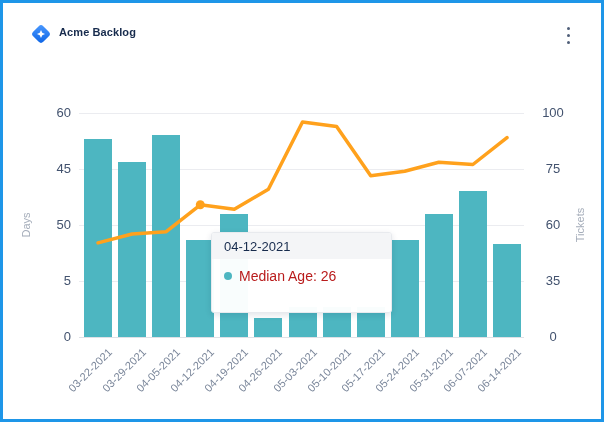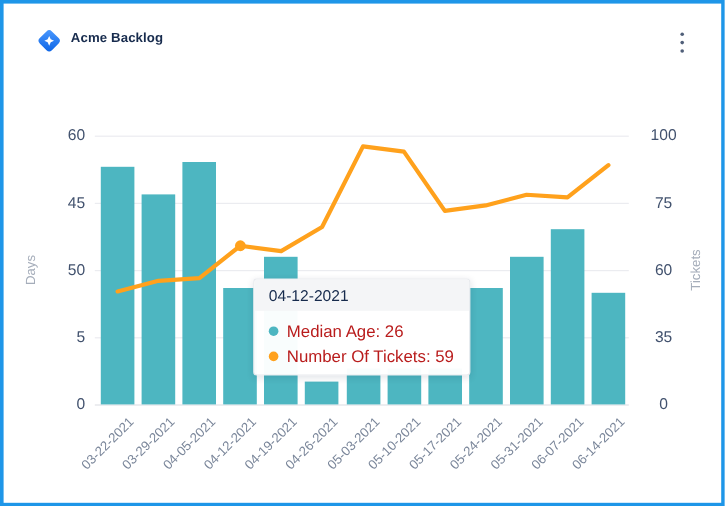--- a/index.html
+++ b/index.html
@@ -139,20 +139,16 @@
   <div class="axis-name" style="left:-6px; top:215px;">Days</div>
   <div class="axis-name" style="left:548px; top:215px;">Tickets</div>
 
   <div class="tooltip">
     <div class="tooltip-header">04-12-2021</div>
     <div class="tooltip-body">
       <div class="tooltip-item">
         <span class="dot" style="background: rgb(77, 182, 193);"></span>
         <span>Median Age: 26</span>
       </div>
-      <div class="tooltip-item">
-        <span class="dot" style="background: rgb(255, 161, 28);"></span>
-        <span>Number Of Tickets: 59</span>
-      </div>
     </div>
   </div>
 
 </div>
 
 </body></html>

